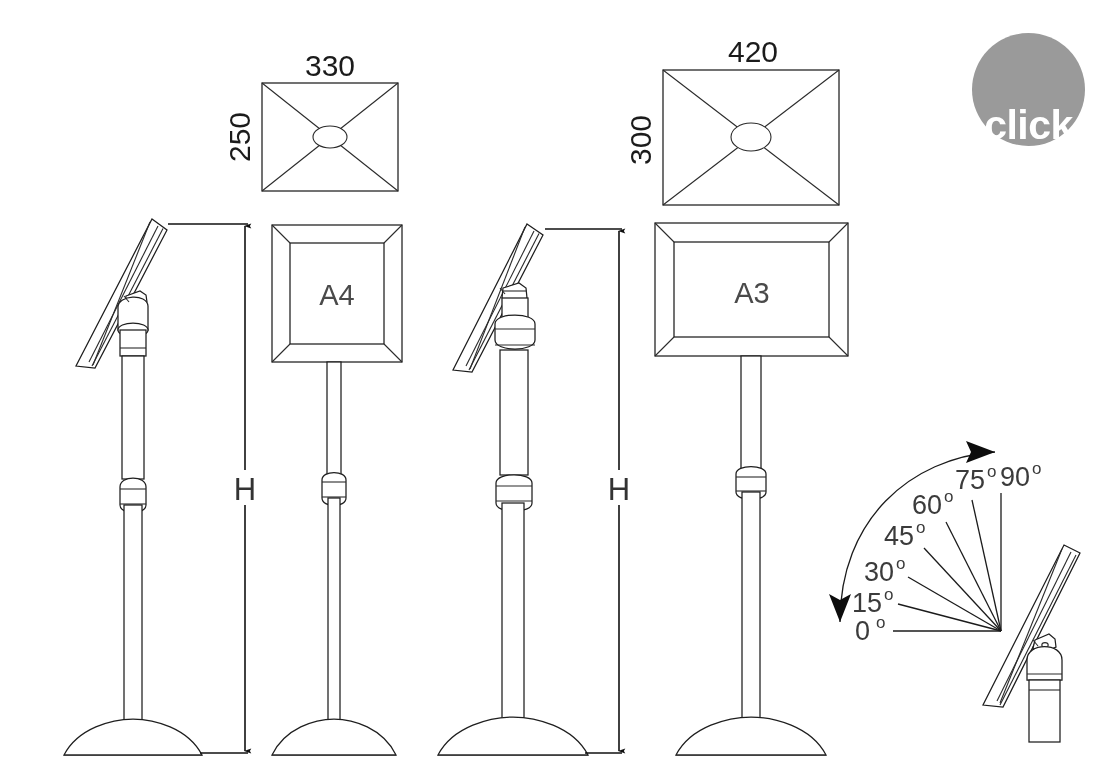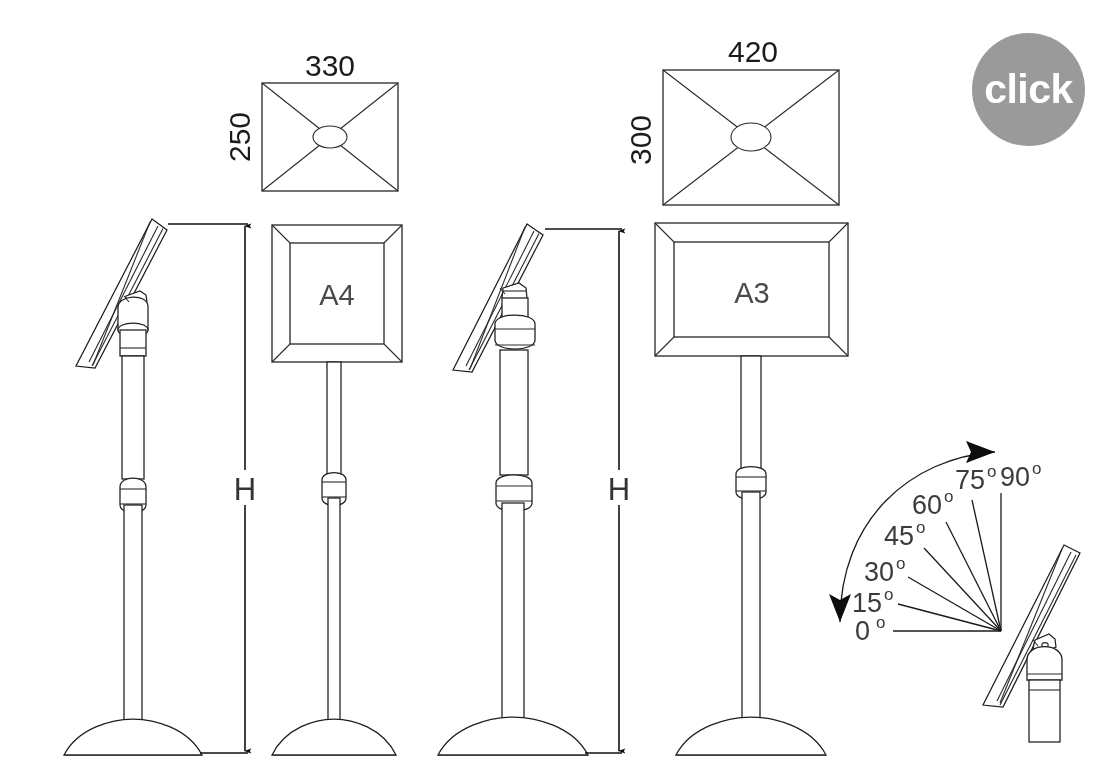--- a/index.html
+++ b/index.html
@@ -282,17 +282,17 @@
     <g>
       <text class="angtext" x="955" y="489" text-anchor="start">75</text>
       <text class="angsup" x="987" y="477" text-anchor="start">o</text>
     </g>
     <g>
       <text class="angtext" x="1000" y="486" text-anchor="start">90</text>
       <text class="angsup" x="1032" y="474" text-anchor="start">o</text>
     </g>
   </svg>
 
-  <div class="click-badge" style="left:972px;top:33px;width:113px;height:113px;">
+  <div class="click-badge" style="left:972px;top:33px;width:113px;height:113px;align-items:flex-end;">
     <span>click</span>
   </div>
 
 </div>
 
 </body></html>

